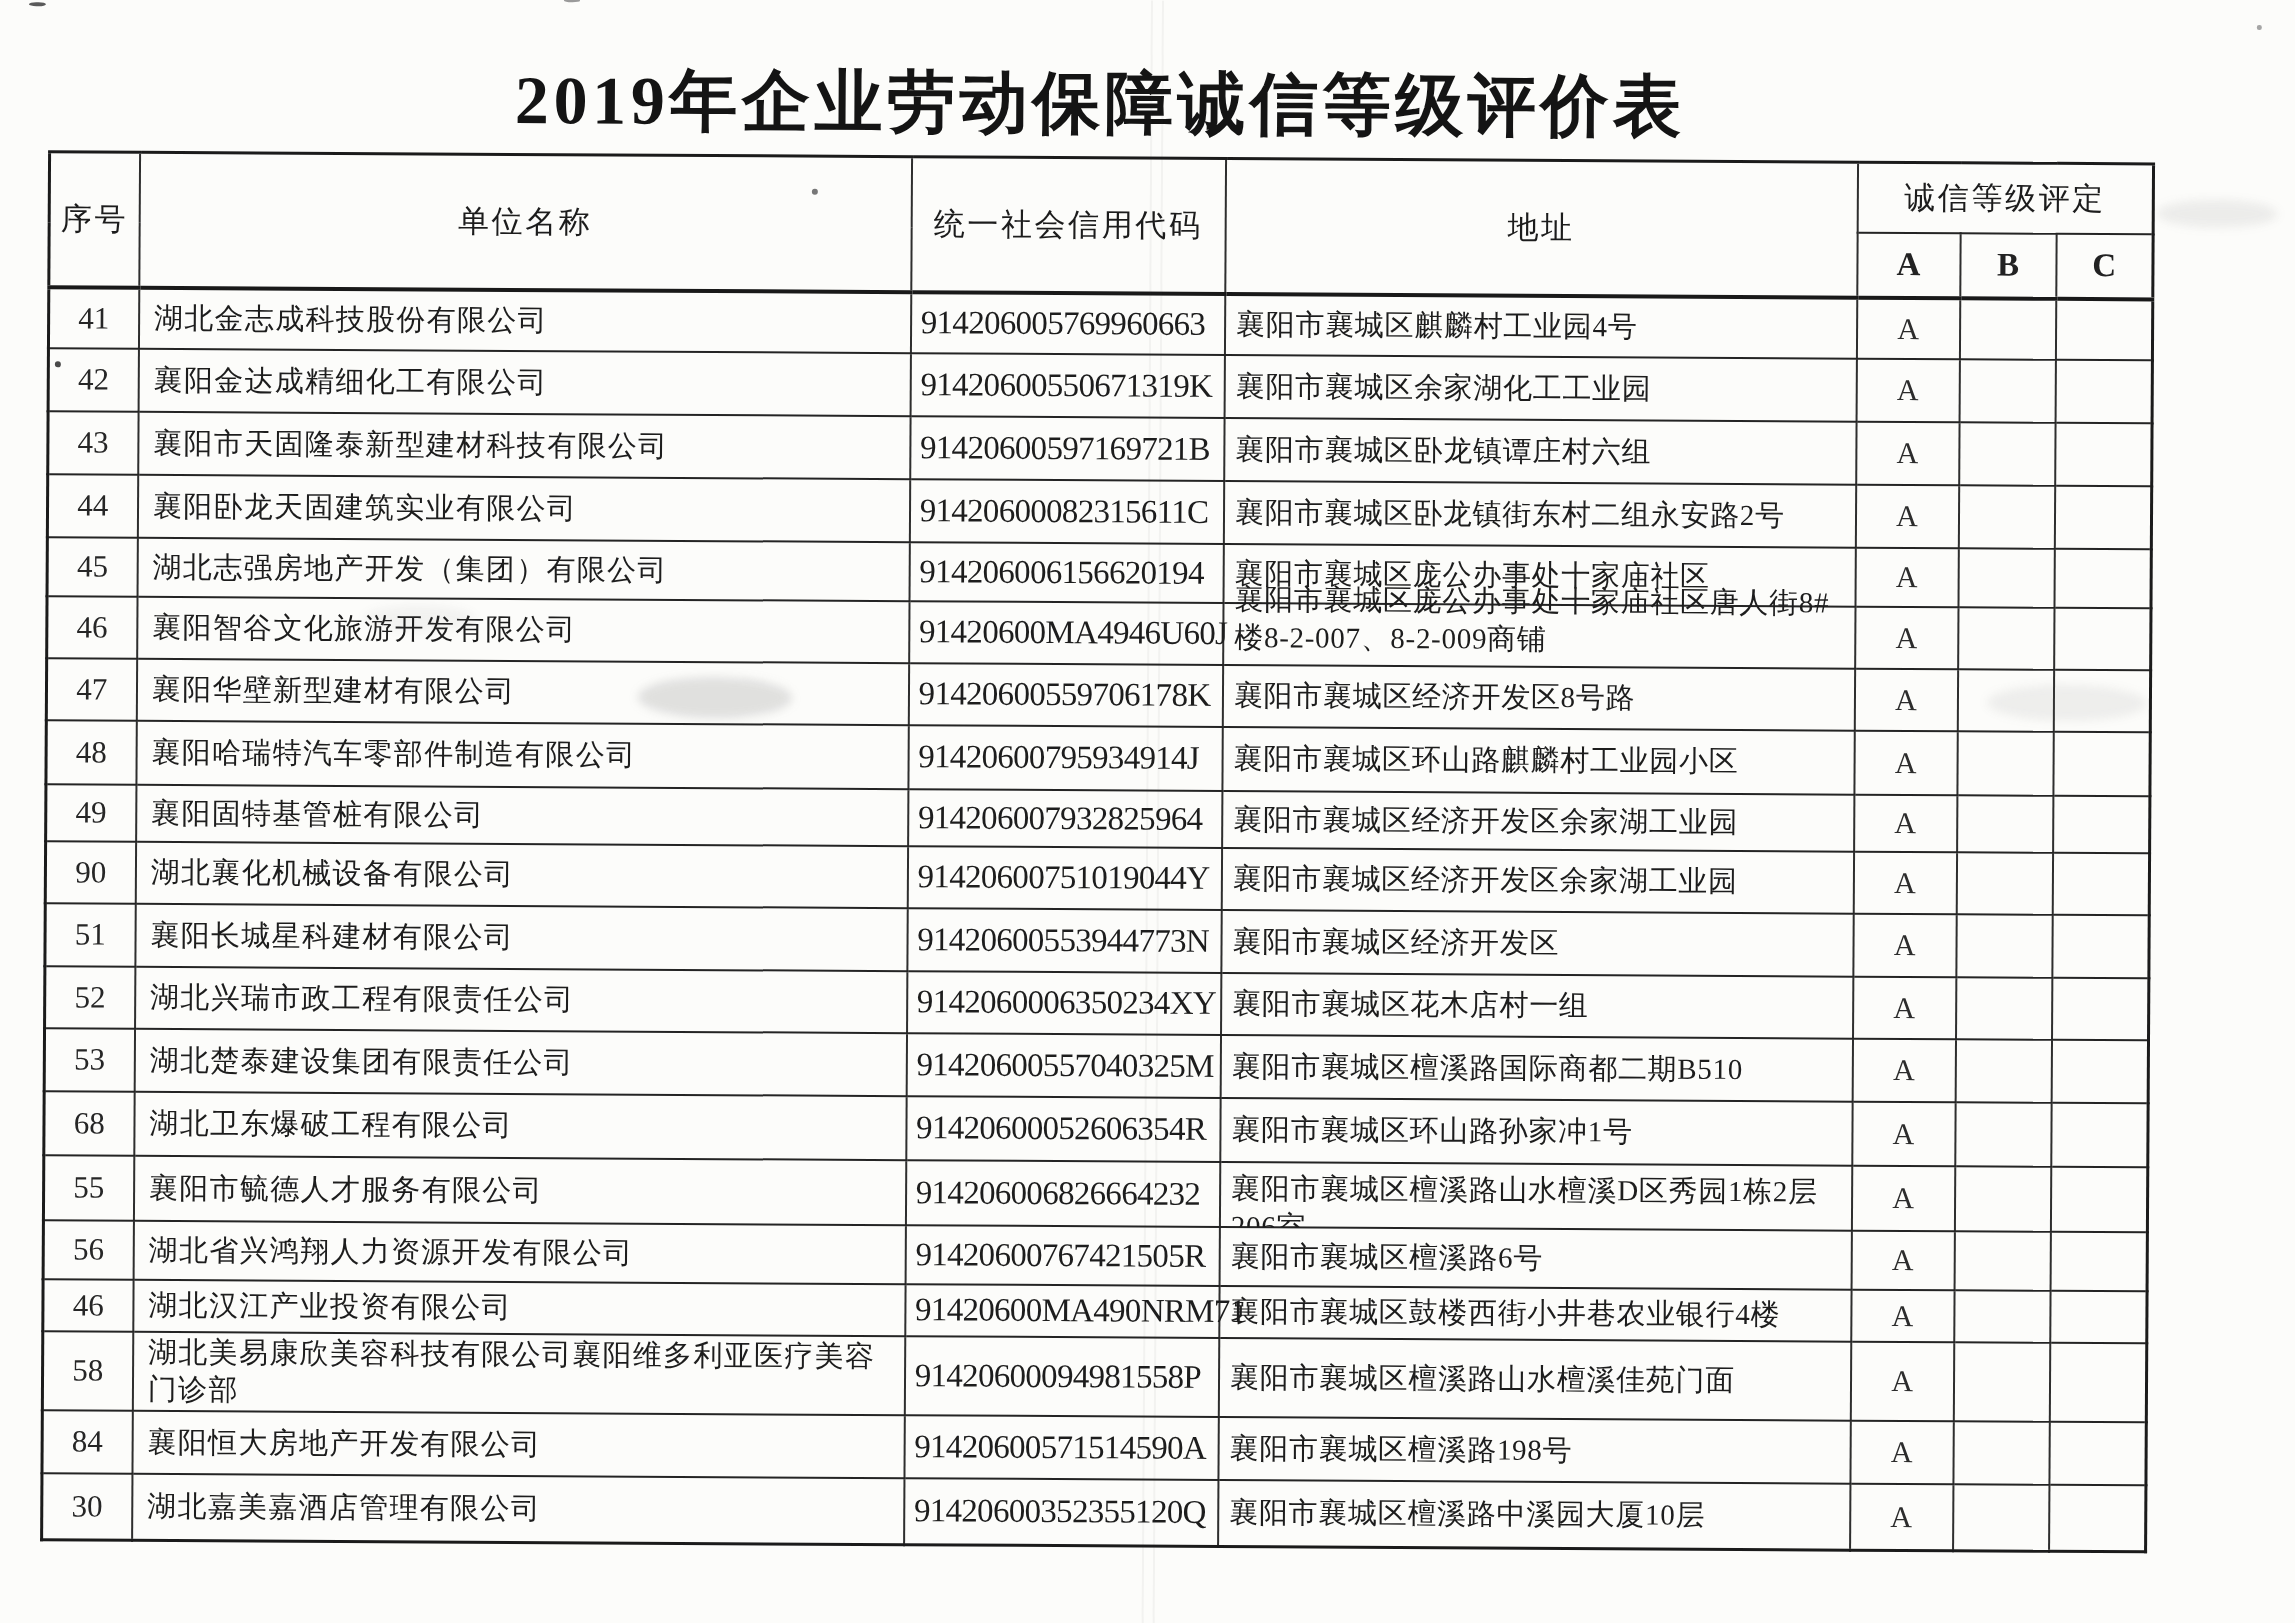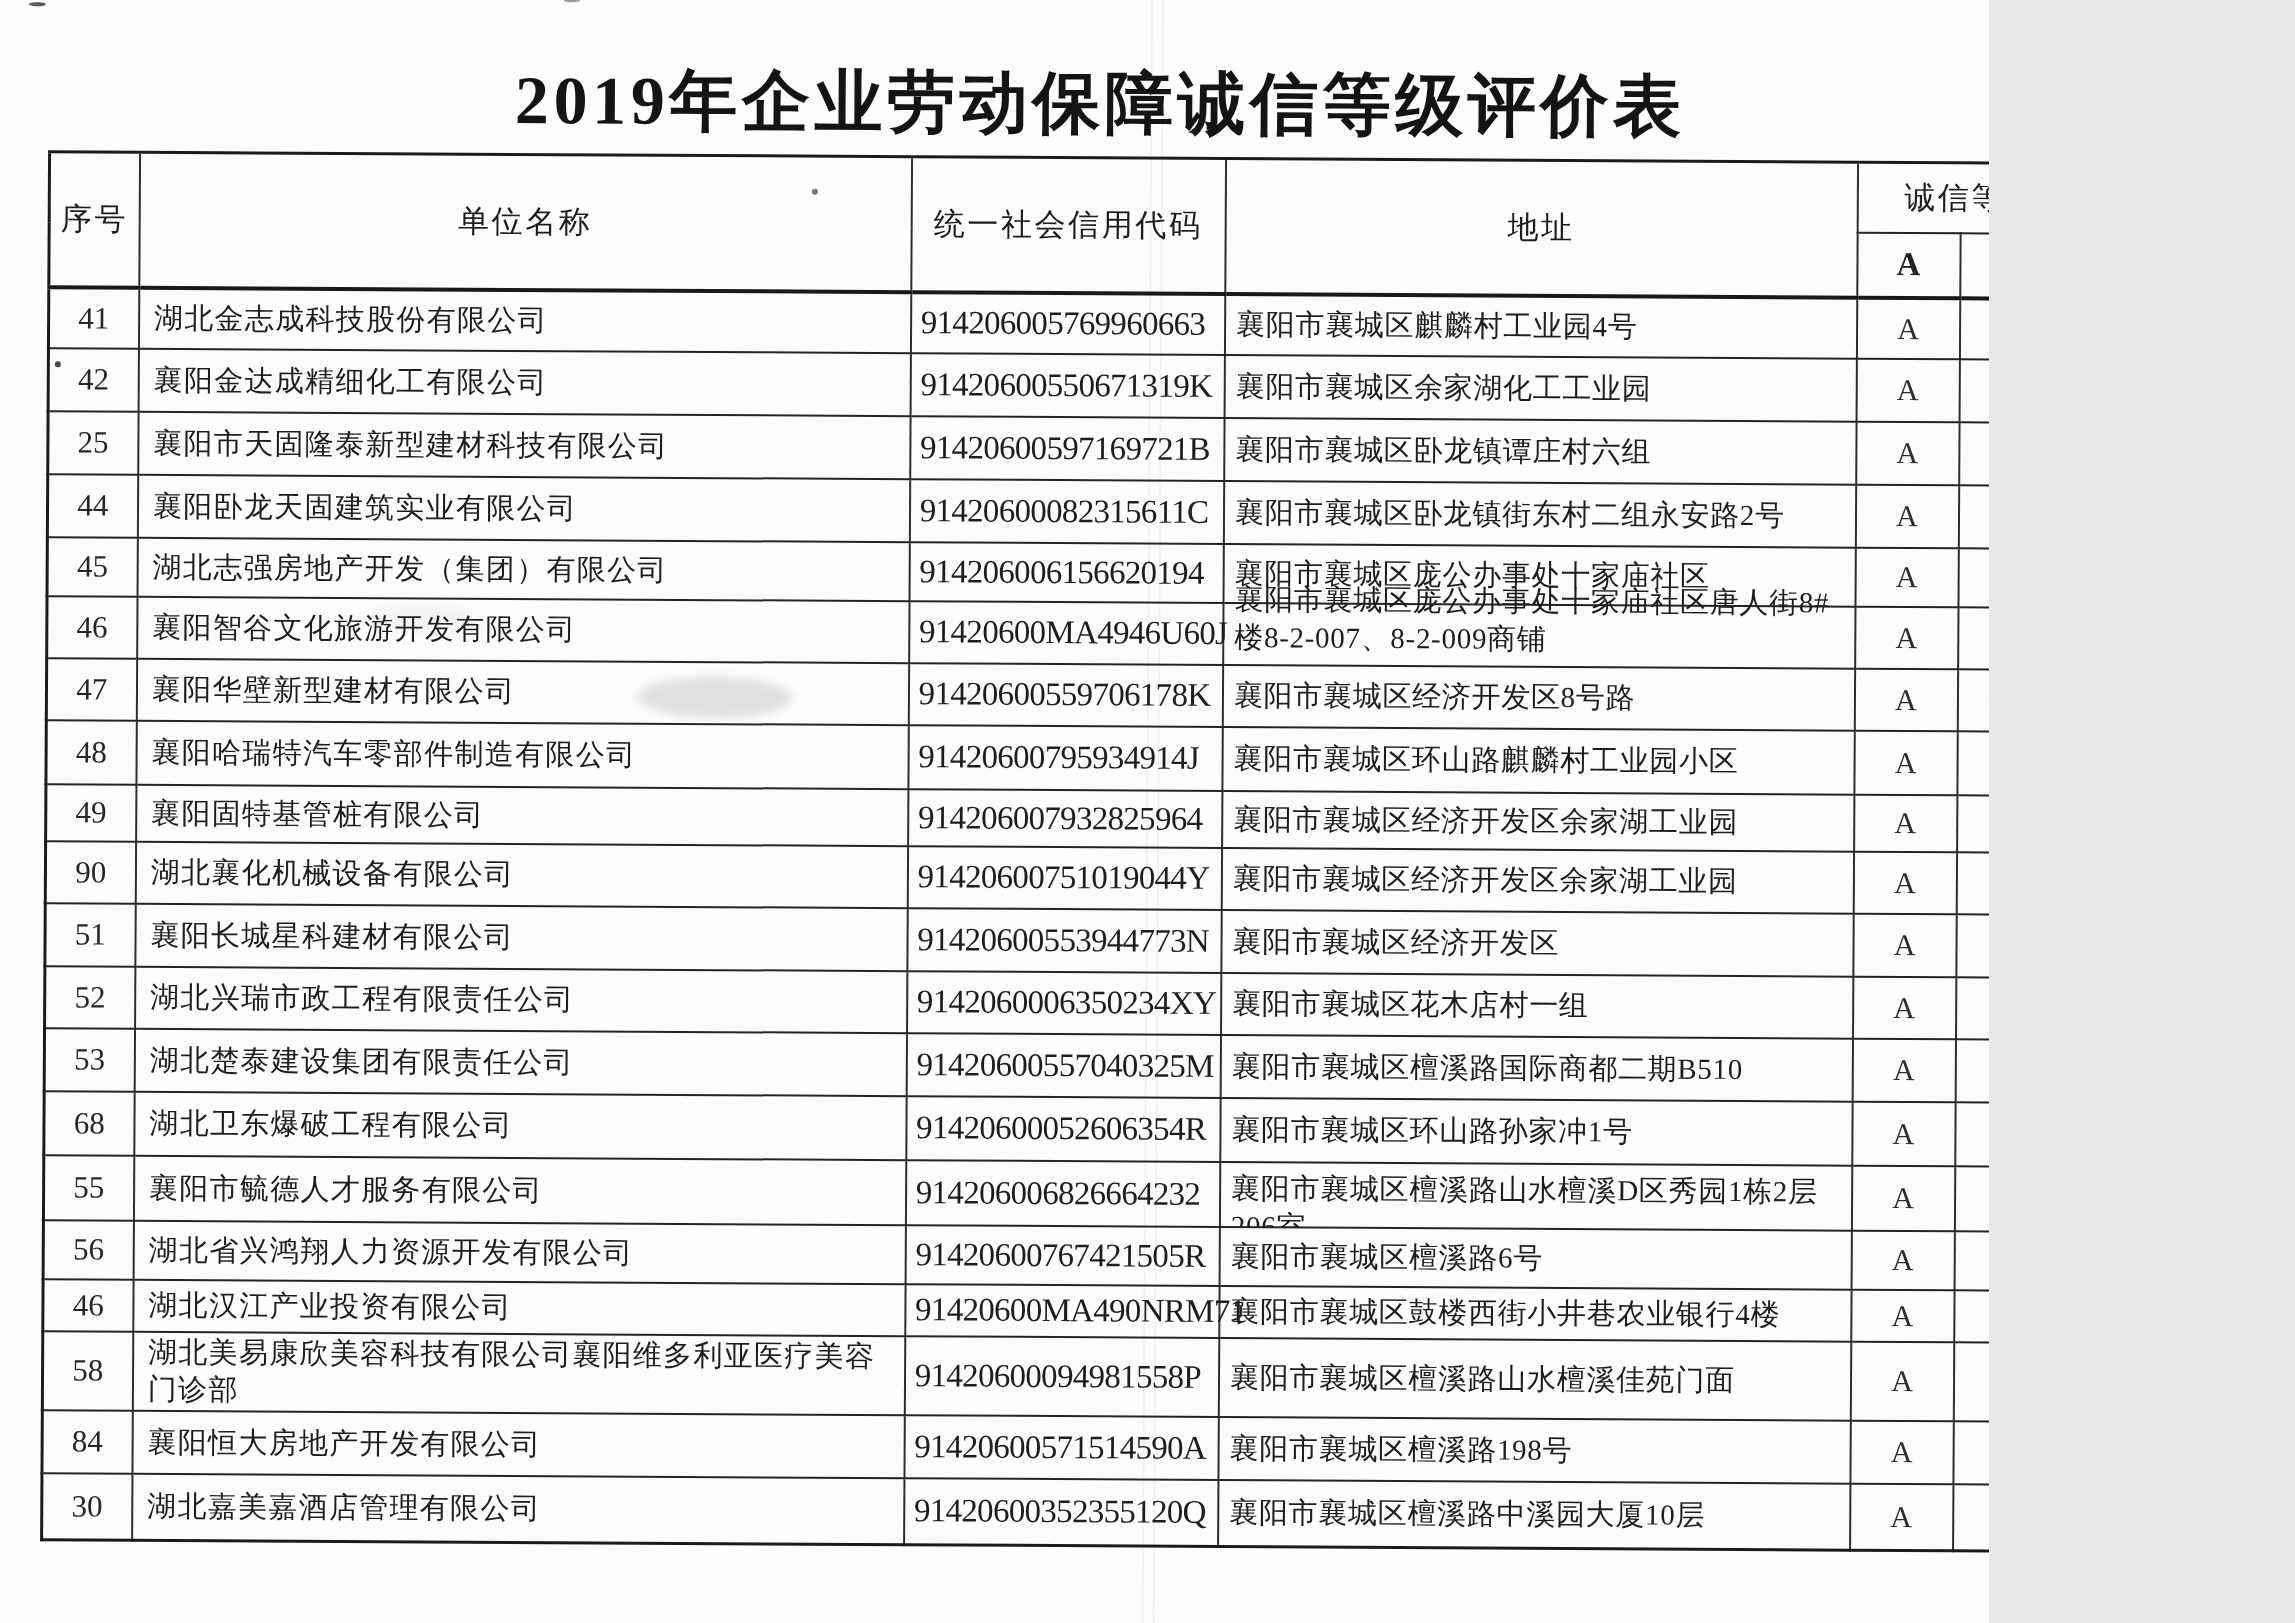--- a/index.html
+++ b/index.html
@@ -1,17 +1,17 @@
 <!DOCTYPE html>
 <html style="font-size:10.5px"><head>
 <meta charset="utf-8">
 <style>
   html,body { margin:0; padding:0; background:#e8e8e6; }
   .page {
-    position:relative; width:1989px; height:1623px;
+    position:relative; width:2295px; height:1623px;
     background:#fcfcfa; overflow:hidden;
     font-family:"Liberation Serif","DejaVu Serif",serif;
     color:#1f1f1f;
   }
   .sheet { position:absolute; left:0; top:0; width:2295px; height:1623px;
     transform:rotate(0.33deg); transform-origin:1047px 170px; }
 
   .doc-title {
     position:absolute; left:48px; top:58px; width:2104px;
     text-align:center; font-size:68px; font-weight:bold;
@@ -103,21 +103,21 @@
           <tr style="height: 63px;">
             <td class="no">42</td>
             <td class="name">襄阳金达成精细化工有限公司</td>
             <td class="code">91420600550671319K</td>
             <td class="addr">襄阳市襄城区余家湖化工工业园</td>
             <td class="rate">A</td>
             <td class="rate"></td>
             <td class="rate"></td>
           </tr>
           <tr style="height: 63px;">
-            <td class="no">25</td>
+            <td class="no">43</td>
             <td class="name">襄阳市天固隆泰新型建材科技有限公司</td>
             <td class="code">91420600597169721B</td>
             <td class="addr">襄阳市襄城区卧龙镇谭庄村六组</td>
             <td class="rate">A</td>
             <td class="rate"></td>
             <td class="rate"></td>
           </tr>
           <tr style="height: 63px;">
             <td class="no">44</td>
             <td class="name">襄阳卧龙天固建筑实业有限公司</td>

